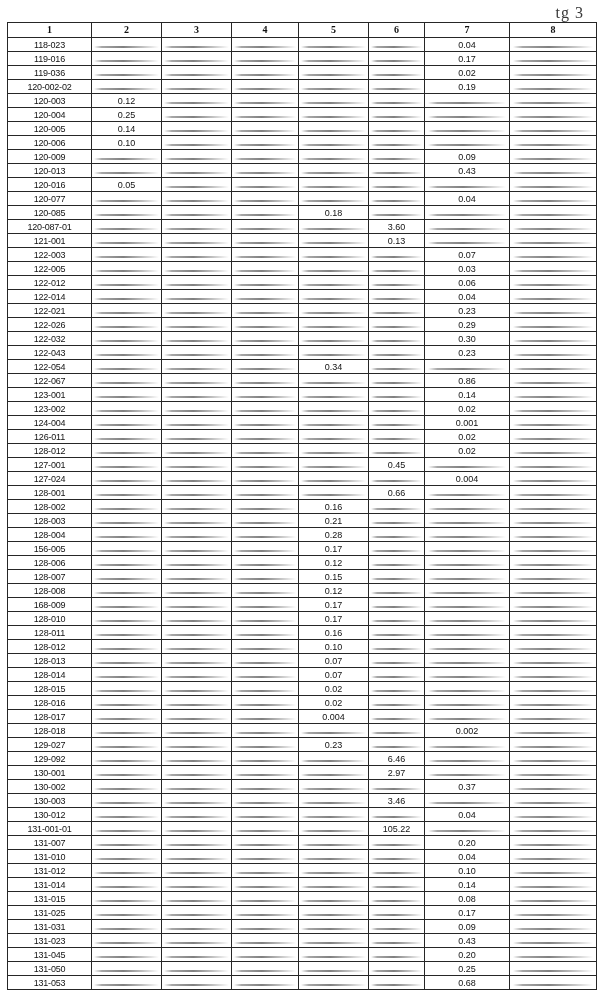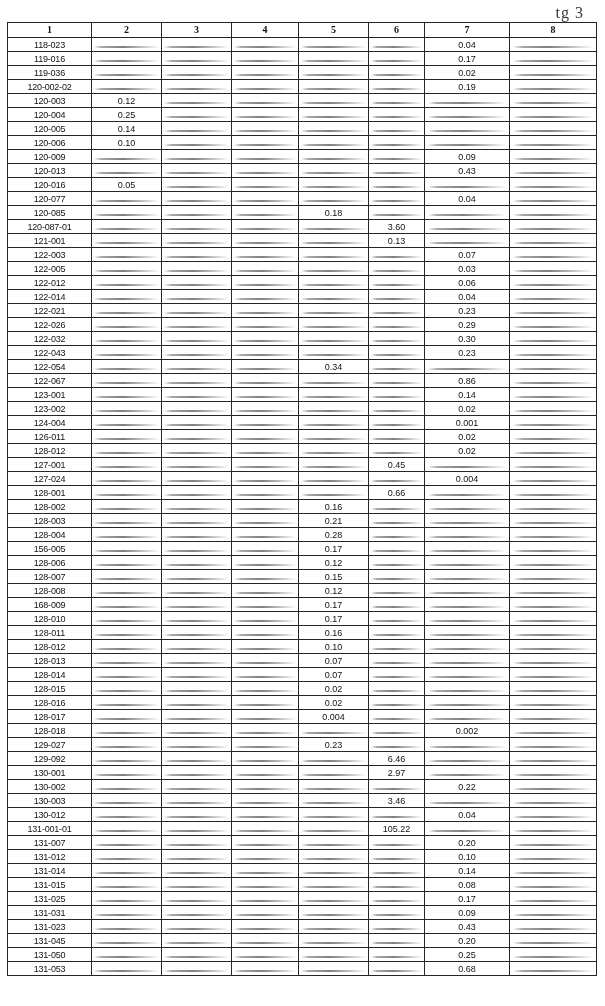--- a/index.html
+++ b/index.html
@@ -663,21 +663,21 @@
             <td class="value smear"></td>
             <td class="value smear"></td>
           </tr>
           <tr>
             <td class="code">130-002</td>
             <td class="value smear"></td>
             <td class="value smear"></td>
             <td class="value smear"></td>
             <td class="value smear"></td>
             <td class="value smear"></td>
-            <td class="value">0.22</td>
+            <td class="value">0.37</td>
             <td class="value smear"></td>
           </tr>
           <tr>
             <td class="code">130-003</td>
             <td class="value smear"></td>
             <td class="value smear"></td>
             <td class="value smear"></td>
             <td class="value smear"></td>
             <td class="value">3.46</td>
             <td class="value smear"></td>
@@ -704,20 +704,30 @@
             <td class="value smear"></td>
           </tr>
           <tr>
             <td class="code">131-007</td>
             <td class="value smear"></td>
             <td class="value smear"></td>
             <td class="value smear"></td>
             <td class="value smear"></td>
             <td class="value smear"></td>
             <td class="value">0.20</td>
+            <td class="value smear"></td>
+          </tr>
+          <tr>
+            <td class="code">131-010</td>
+            <td class="value smear"></td>
+            <td class="value smear"></td>
+            <td class="value smear"></td>
+            <td class="value smear"></td>
+            <td class="value smear"></td>
+            <td class="value">0.04</td>
             <td class="value smear"></td>
           </tr>
           <tr>
             <td class="code">131-012</td>
             <td class="value smear"></td>
             <td class="value smear"></td>
             <td class="value smear"></td>
             <td class="value smear"></td>
             <td class="value smear"></td>
             <td class="value">0.10</td>

